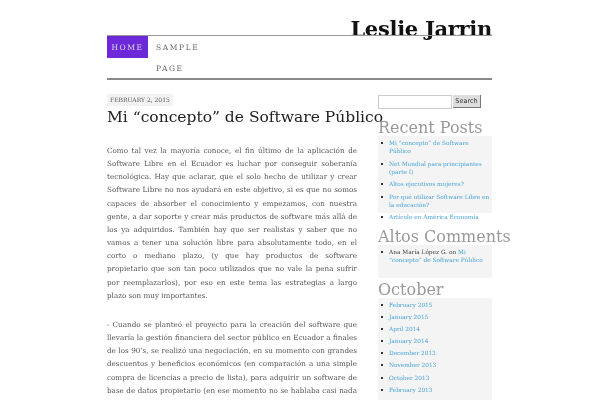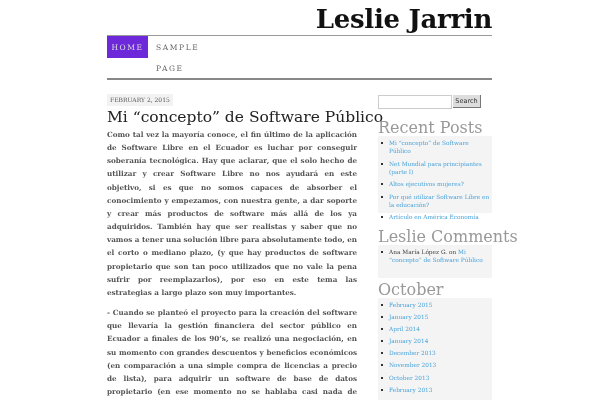--- a/index.html
+++ b/index.html
@@ -1,29 +1,29 @@
 <!DOCTYPE html>
 <html><head>
   <meta charset="utf-8">
   <style>
     html, body { margin: 0; padding: 0; background: #ffffff; }
     body { width: 600px; height: 400px; overflow: hidden; position: relative; font-family: "DejaVu Serif", serif; color: #333; }
-    .site-title { position: absolute; right: 108px; top: 4px; font-family: "DejaVu Serif", serif; font-weight: bold; font-size: 26px; color: #111; letter-spacing: -0.3px; }
+    .site-title { position: absolute; right: 108px; top: 16px; font-family: "DejaVu Serif", serif; font-weight: bold; font-size: 21px; color: #111; letter-spacing: -0.3px; }
     .top-rule { position: absolute; left: 107px; top: 35px; width: 385px; height: 1px; background: #999; }
     .nav { position: absolute; left: 107px; top: 36px; width: 385px; height: 42px; }
     .nav-item { position: absolute; font-family: "DejaVu Serif", serif; font-size: 7.5px; letter-spacing: 1.6px; text-transform: uppercase; color: #666; }
     .nav-home { left: 0; top: 0; width: 41px; height: 22px; background: #6d28d9; color: #ddd; display: flex; align-items: center; justify-content: center; }
     .nav-sample { left: 49px; top: 7px; }
     .nav-page { left: 49px; top: 28px; }
     .bottom-rule { position: absolute; left: 107px; top: 78px; width: 385px; height: 2px; background: #888; }
 
     .date-badge { position: absolute; left: 107px; top: 94px; height: 12px; padding: 0 3px; background: #f2f2f2; font-family: "DejaVu Serif", serif; font-size: 6px; color: #555; line-height: 12px; text-transform: uppercase; }
     .post-title { position: absolute; left: 107px; top: 108px; font-family: "DejaVu Serif", serif; font-size: 15.5px; color: #222; white-space: nowrap; }
     .post-body { position: absolute; left: 107px; top: 128px; width: 250px; font-family: "DejaVu Serif", serif; font-size: 7.2px; line-height: 13.15px; color: #555; text-align: justify; }
-    .post-body p { margin: 0 0 7px 0; font-weight: bold; }
+    .post-body p { margin: 16px 0 7px 0; }
 
     .sidebar { position: absolute; left: 378px; top: 95px; width: 114px; }
     .search-row { position: absolute; left: 0; top: 0; width: 114px; height: 14px; }
     .search-input { position: absolute; left: 0; top: 0; width: 72px; height: 12px; border: 1px solid #ccc; background: #fff; padding: 0; margin: 0; font-size: 7px; }
     .search-button { position: absolute; left: 75px; top: 0; width: 28px; height: 13px; background: #ddd; border: none; border-right: 1px solid #777; border-bottom: 1px solid #777; font-family: "DejaVu Sans", sans-serif; font-size: 6.5px; color: #333; padding: 0; display: flex; align-items: center; justify-content: center; }
     .widget-title { position: absolute; left: 0; font-family: "DejaVu Serif", serif; font-size: 16px; color: #999; white-space: nowrap; }
     .widget-box { position: absolute; left: 0; width: 114px; background: #f4f4f4; }
     .widget-list { list-style: none; margin: 0; padding: 3px 0 0 0; }
     .widget-list li { position: relative; padding-left: 11px; font-family: "DejaVu Serif", serif; font-size: 5.8px; line-height: 8px; color: #4aa3d9; margin-bottom: 4.5px; }
     .widget-list li::before { content: ""; position: absolute; left: 3px; top: 3px; width: 2px; height: 2px; background: #333; }
@@ -61,21 +61,21 @@
   <div class="widget-box" style="top:41px; height:77px;">
     <ul class="widget-list">
       <li>Mi “concepto” de Software Público</li>
       <li>Net Mundial para principiantes (parte I)</li>
       <li>Altos ejecutivos mujeres?</li>
       <li>Por qué utilizar Software Libre en la educación?</li>
       <li>Artículo en América Economía</li>
     </ul>
   </div>
 
-  <div class="widget-title" style="top:132px;">Leslie Comments</div>
+  <div class="widget-title" style="top:132px;">Altos Comments</div>
   <div class="widget-box" style="top:150px; height:33px;">
     <ul class="widget-list">
       <li>
         <span class="author">Ana María López G.</span><span class="author"> on </span><span class="link">Mi “concepto” de Software Público</span>
       </li>
     </ul>
   </div>
 
   <div class="widget-title" style="top:185px;">October</div>
   <div class="widget-box" style="top:203px; height:102px;">

